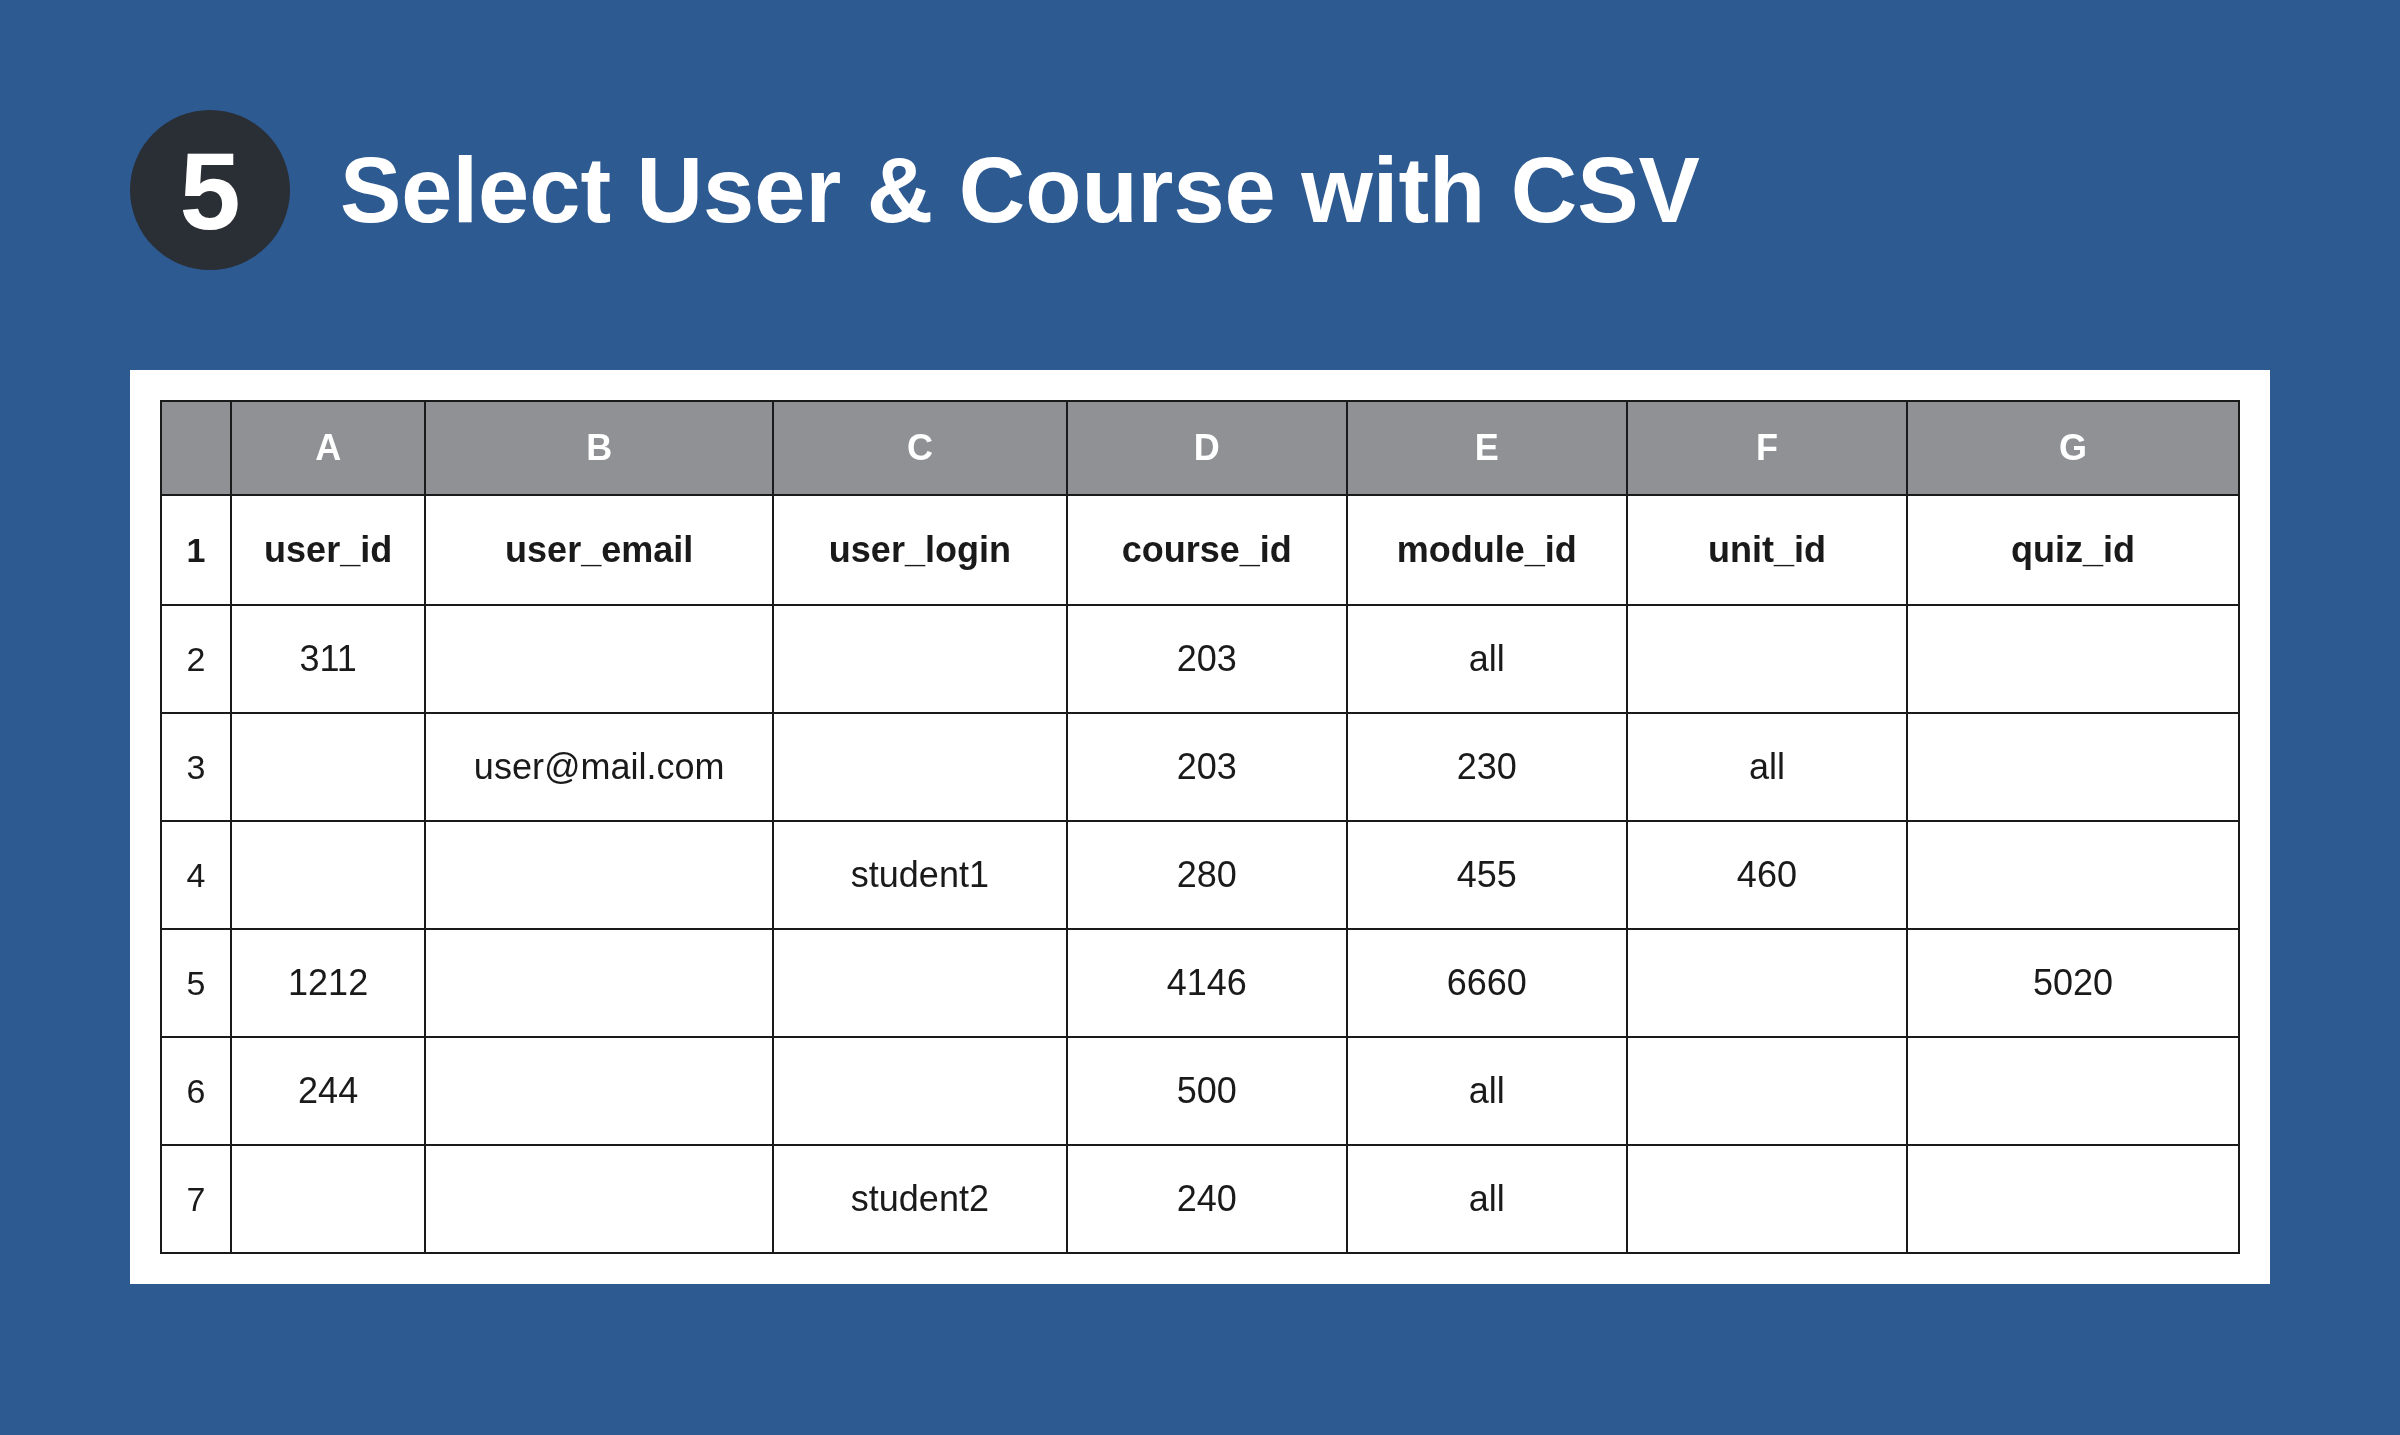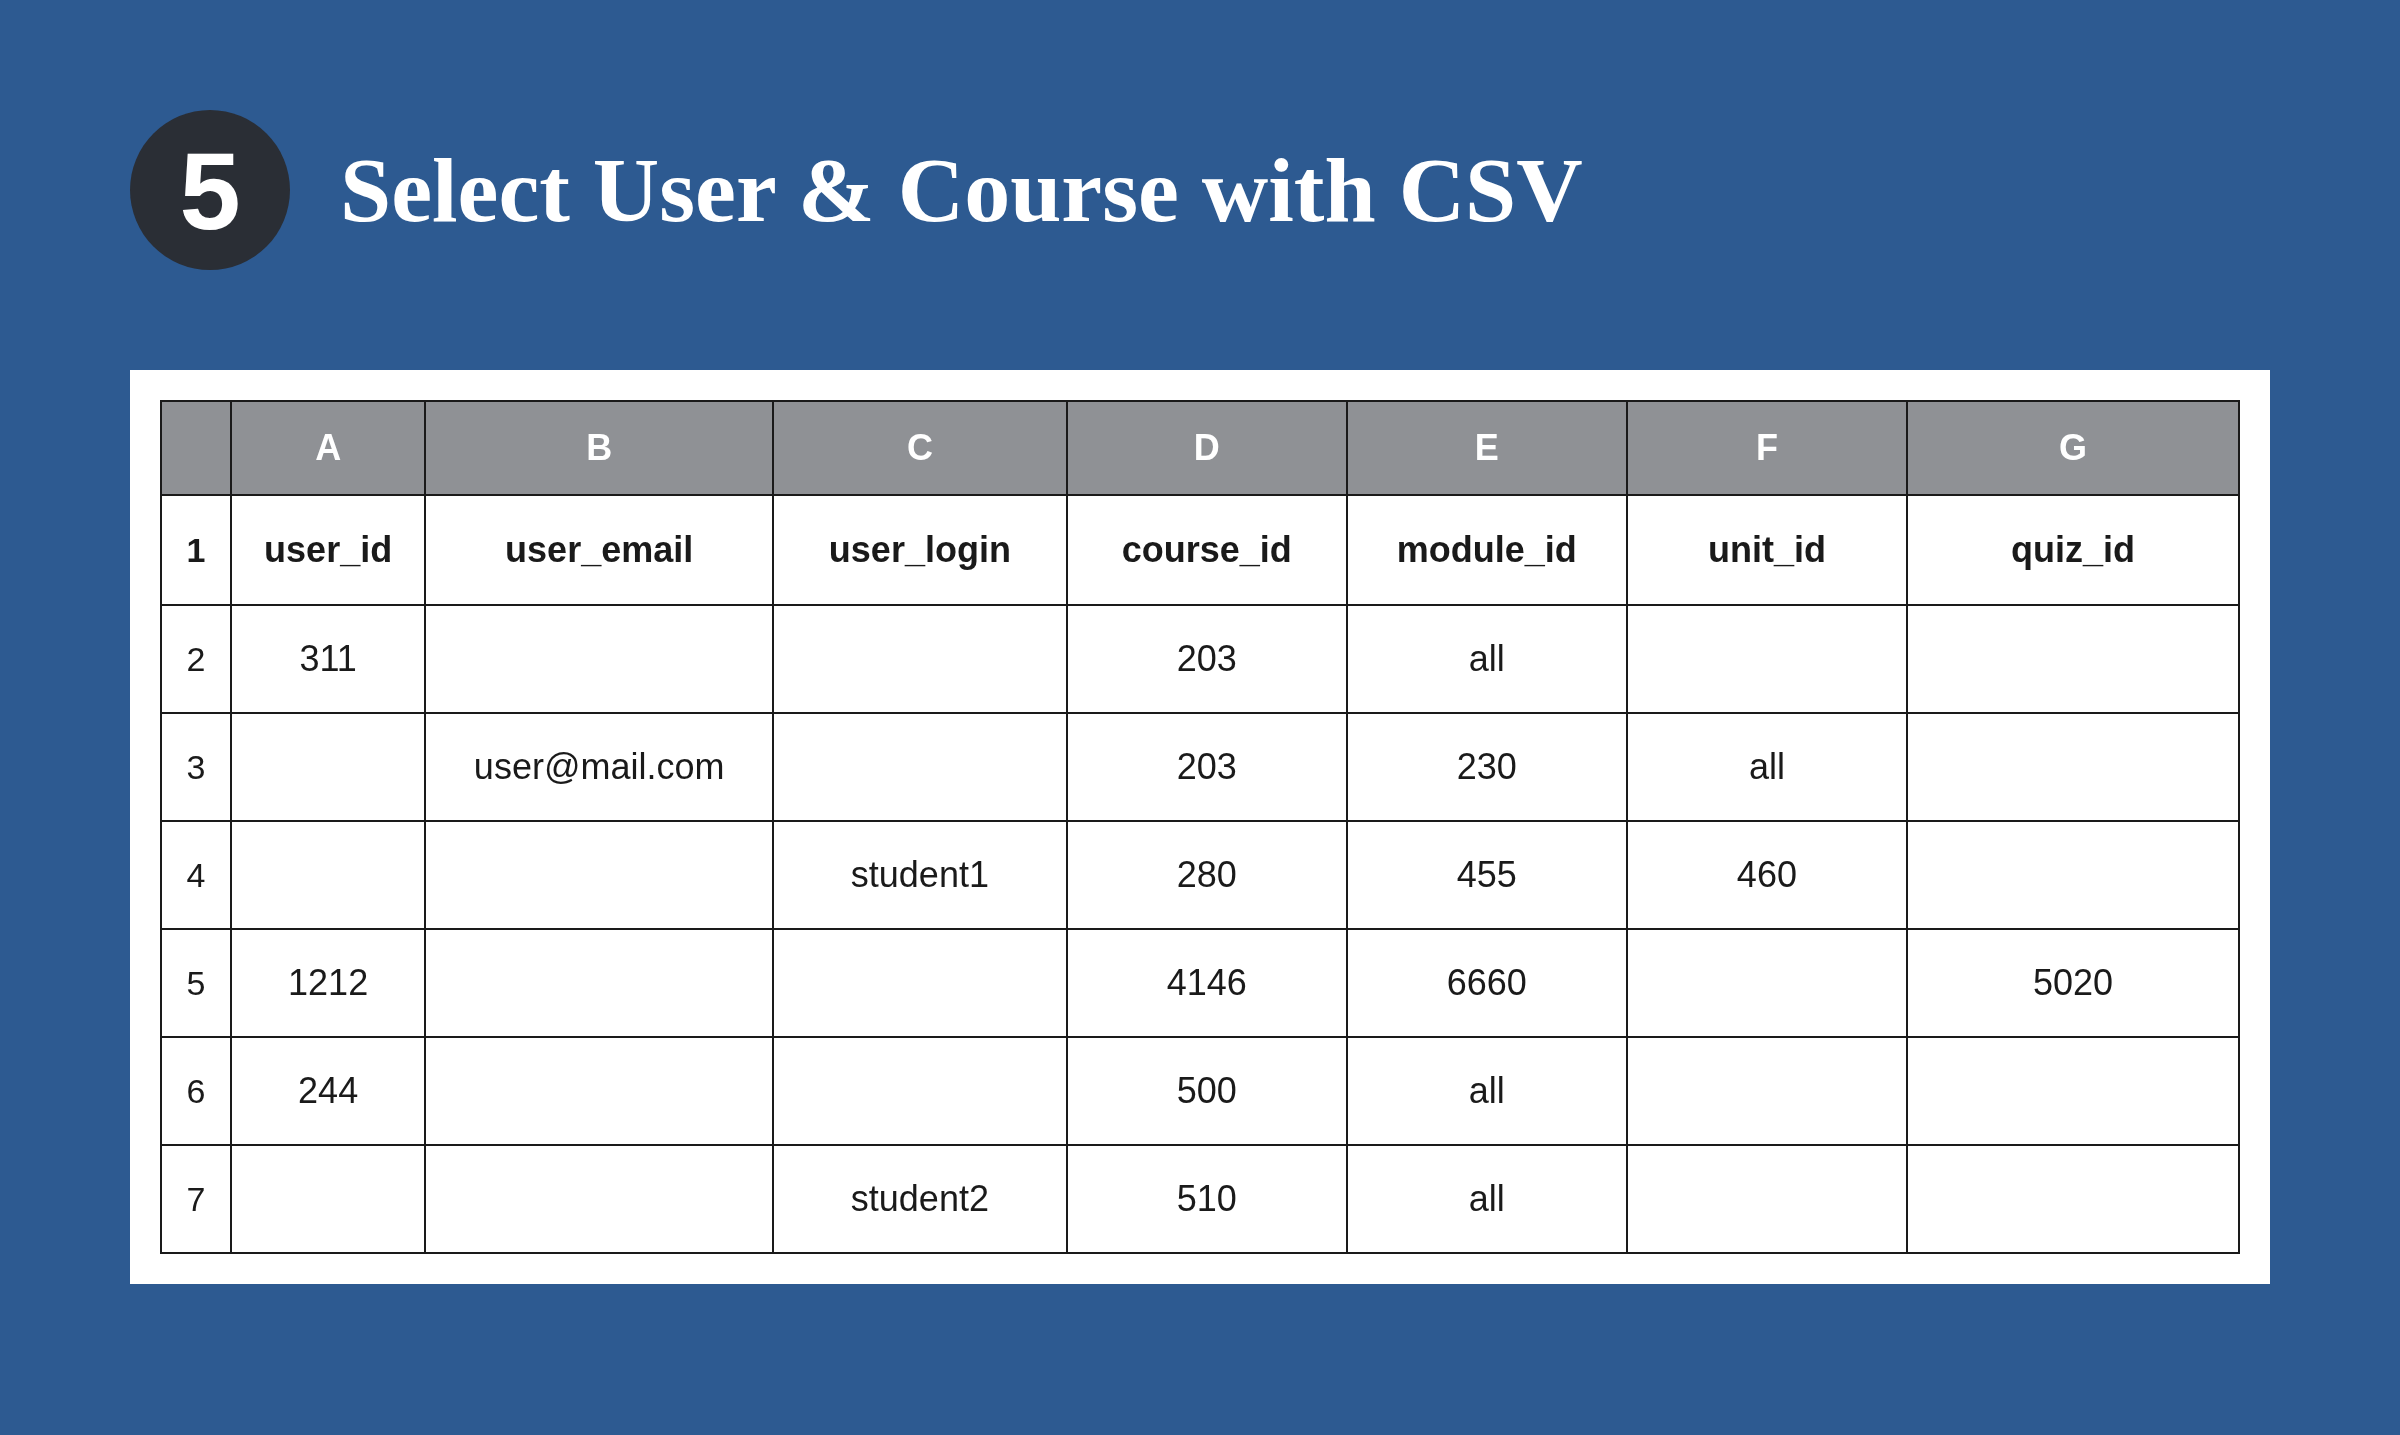--- a/index.html
+++ b/index.html
@@ -31,21 +31,20 @@
   }
   .step-number {
     color: #fff;
     font-size: 110px;
     font-weight: 900;
   }
   .title {
     color: #fff;
     font-size: 92px;
     font-weight: 900;
-    font-family: Liberation Serif, serif;
   }
   .table-wrapper {
     background: #fff;
     padding: 30px;
   }
   table {
     width: 100%;
     border-collapse: collapse;
     table-layout: fixed;
   }
@@ -169,20 +168,20 @@
         <td>500</td>
         <td>all</td>
         <td></td>
         <td></td>
       </tr>
       <tr class="data-row">
         <td class="rownum">7</td>
         <td></td>
         <td></td>
         <td>student2</td>
-        <td>510</td>
+        <td>240</td>
         <td>all</td>
         <td></td>
         <td></td>
       </tr>
     </tbody>
   </table>
 </div>
 
 </body></html>

